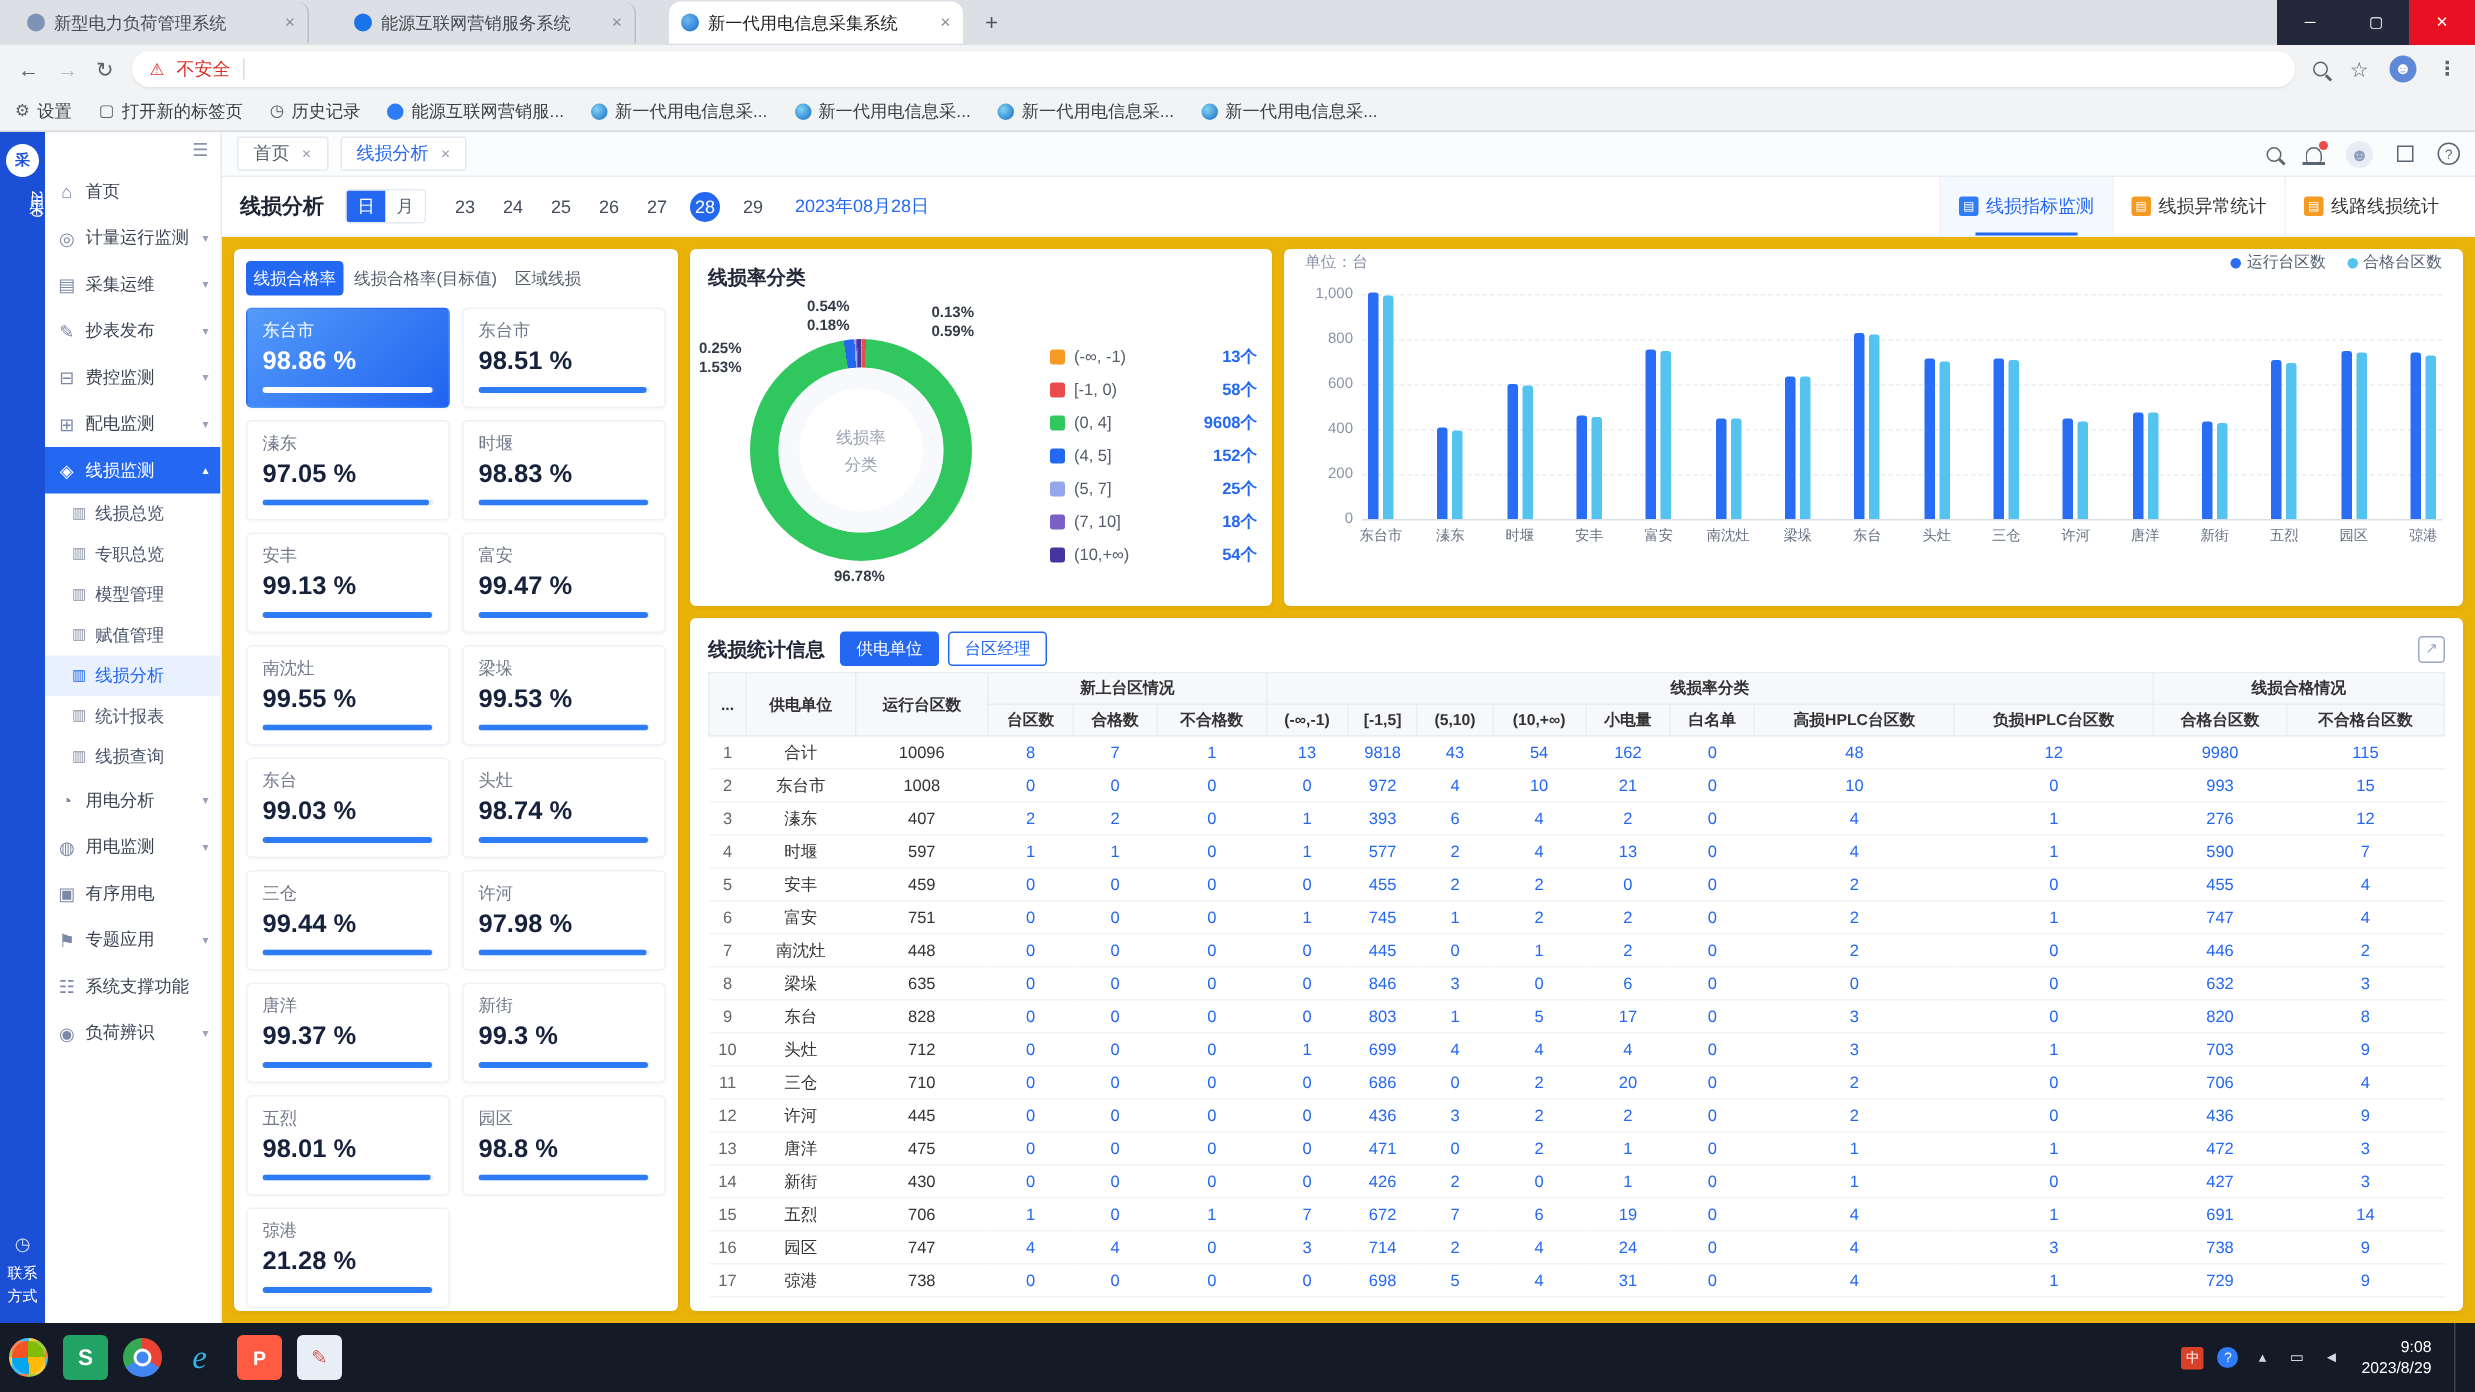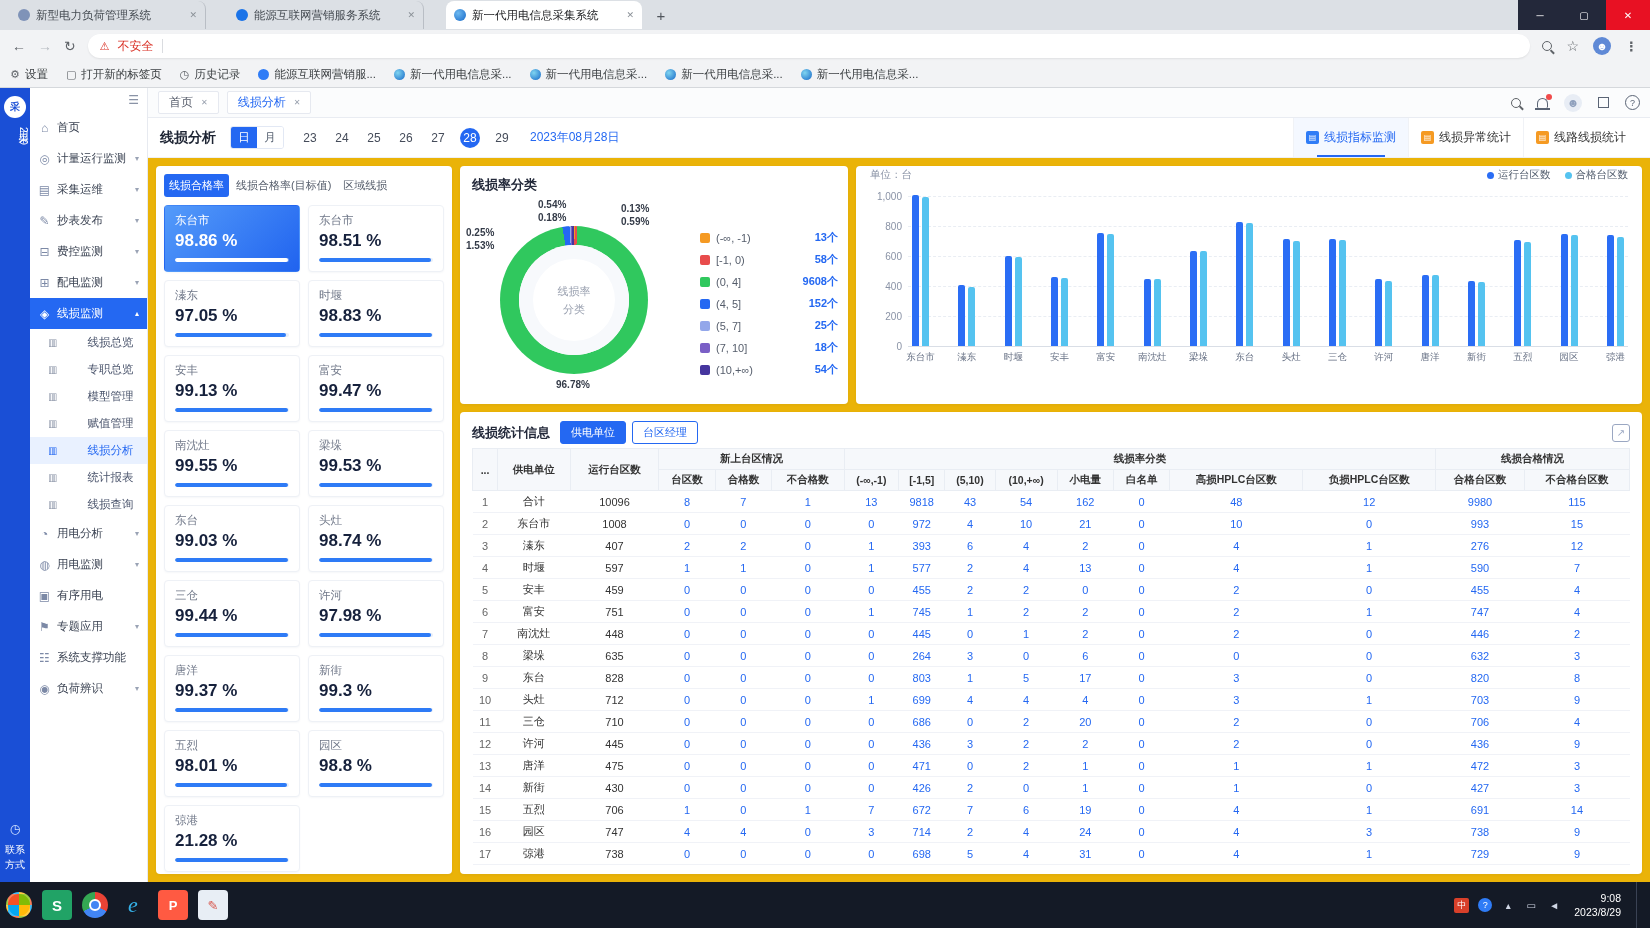--- a/index.html
+++ b/index.html
@@ -56,21 +56,21 @@
 .sidebar{position:absolute;left:30px;top:0;width:118px;height:100%;background:#fff;border-right:1px solid #e7eaf0;overflow:hidden;}
 .sb-head{height:24px;display:flex;justify-content:flex-end;align-items:center;padding-right:8px;color:#8a93a6;font-size:12px;}
 .s-item{height:31px;display:flex;align-items:center;gap:6px;padding:0 8px;font-size:11.5px;color:#3a4252;}
 .s-ic{color:#7c89a6;font-size:12px;width:13px;text-align:center;flex:none;}
 .s-label{flex:1;white-space:nowrap;overflow:hidden;}
 .s-arrow{color:#9aa3b5;font-size:8px;}
 .s-active{background:#2468f2;color:#fff;}
 .s-active .s-ic,.s-active .s-arrow{color:#fff;}
 .s-subitem{height:27px;display:flex;align-items:center;gap:6px;padding:0 8px 0 18px;font-size:11.5px;color:#49536b;}
 .s-subic{font-size:10px;color:#8a93a6;flex:none;}
-.s-sublabel{white-space:nowrap;overflow:hidden;margin-left:24px;}
+.s-sublabel{white-space:nowrap;overflow:hidden;}
 .s-subactive{background:#e9f1ff;color:#2468f2;}
 .s-subactive .s-subic{color:#2468f2;}
 
 .main{position:absolute;left:148px;top:0;right:0;bottom:0;}
 .app-tabbar{height:30px;background:#fbfcfd;border-bottom:1px solid #e9ecf2;display:flex;align-items:center;padding:0 10px;gap:8px;}
 #app-tabs{display:flex;gap:8px;}
 .atab{height:23px;display:flex;align-items:center;gap:8px;padding:0 10px;background:#fff;border:1px solid #e6e9f0;border-radius:2px;font-size:12px;color:#595f6d;}
 .atab.active{color:#2468f2;}
 .atab-close{font-size:8px;color:#98a0ae;}
 .tabbar-icons{margin-left:auto;display:flex;align-items:center;gap:16px;color:#5a6475;}
@@ -933,21 +933,21 @@
                     <td class="c-num">2</td>
                   </tr>
                   <tr>
                     <td class="c-idx">8</td>
                     <td class="c-name">梁垛</td>
                     <td class="c-run">635</td>
                     <td class="c-num">0</td>
                     <td class="c-num">0</td>
                     <td class="c-num">0</td>
                     <td class="c-num">0</td>
-                    <td class="c-num">264</td>
+                    <td class="c-num">846</td>
                     <td class="c-num">3</td>
                     <td class="c-num">0</td>
                     <td class="c-num">6</td>
                     <td class="c-num">0</td>
                     <td class="c-num">0</td>
                     <td class="c-num">0</td>
                     <td class="c-num">632</td>
                     <td class="c-num">3</td>
                   </tr>
                   <tr>

